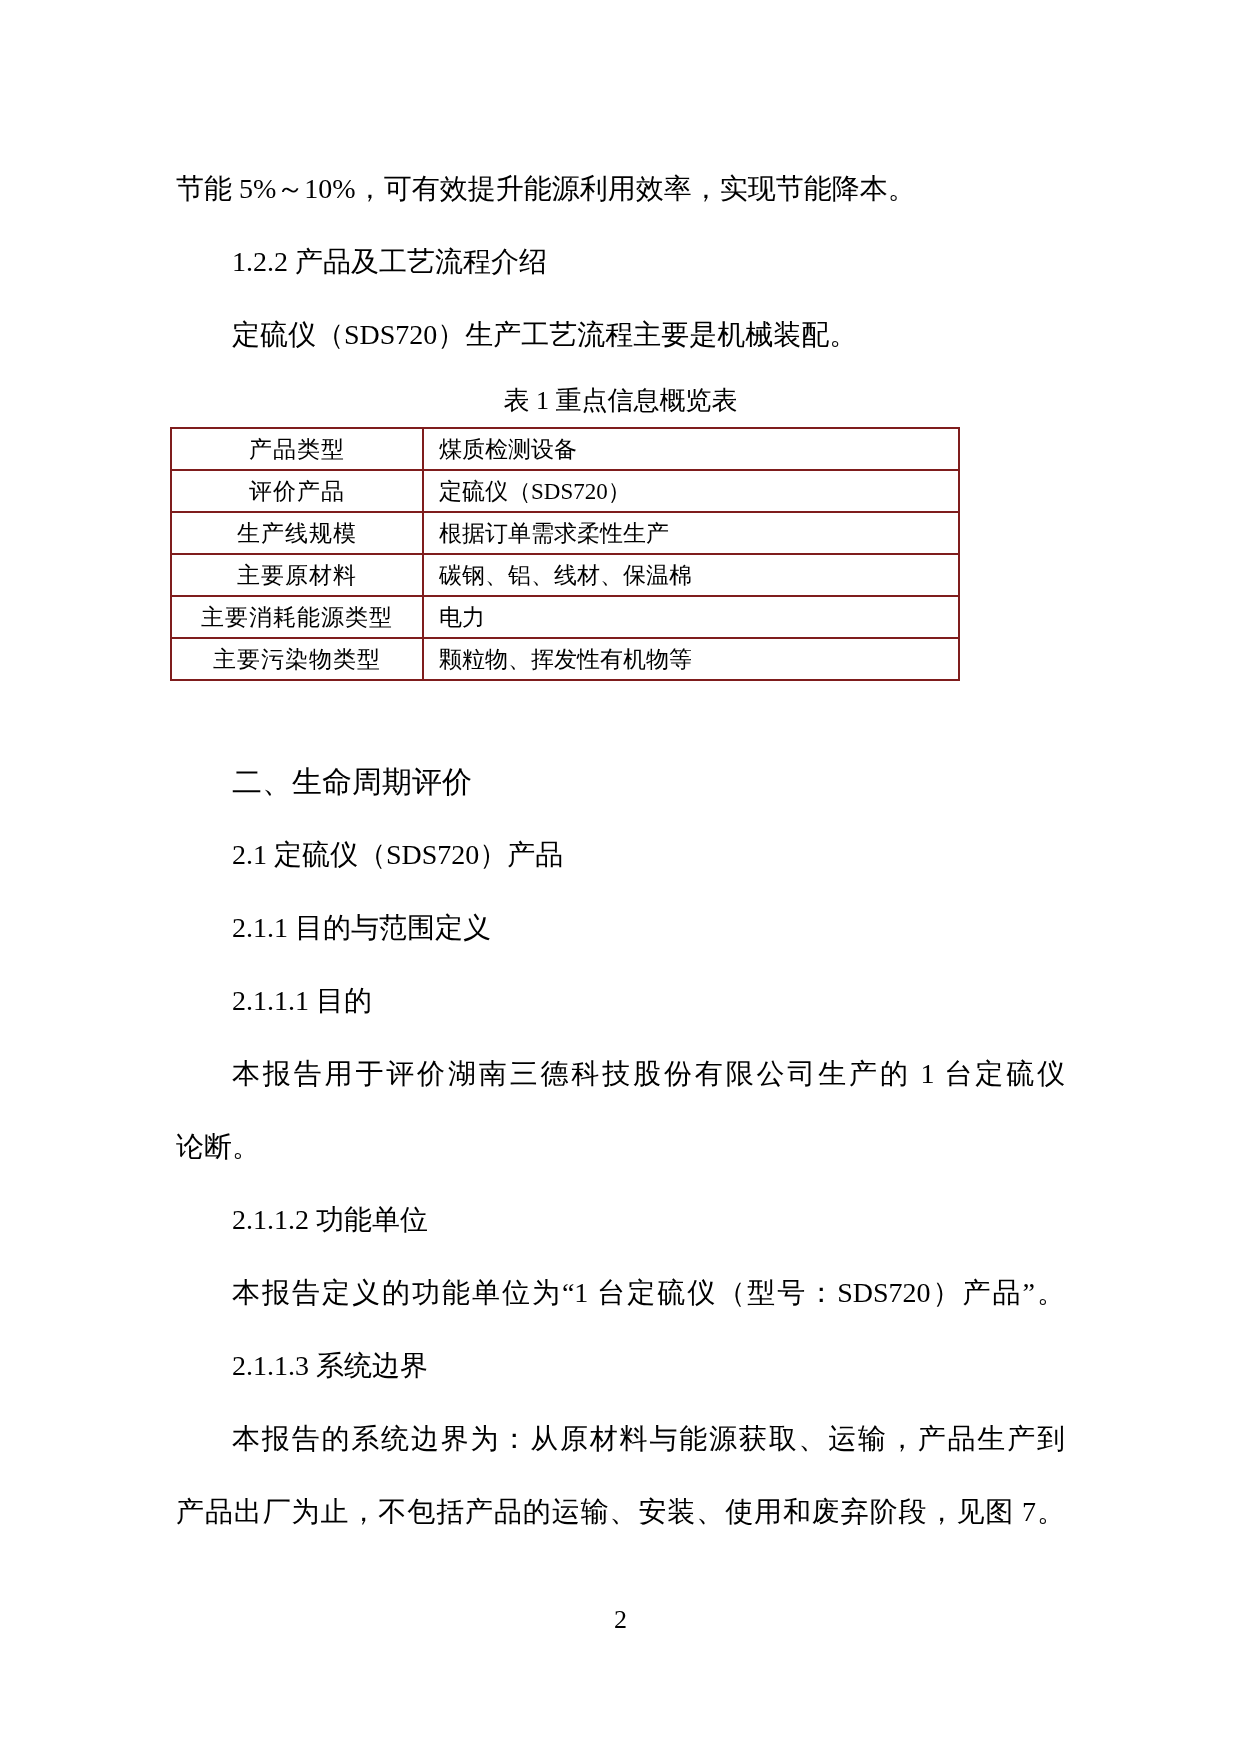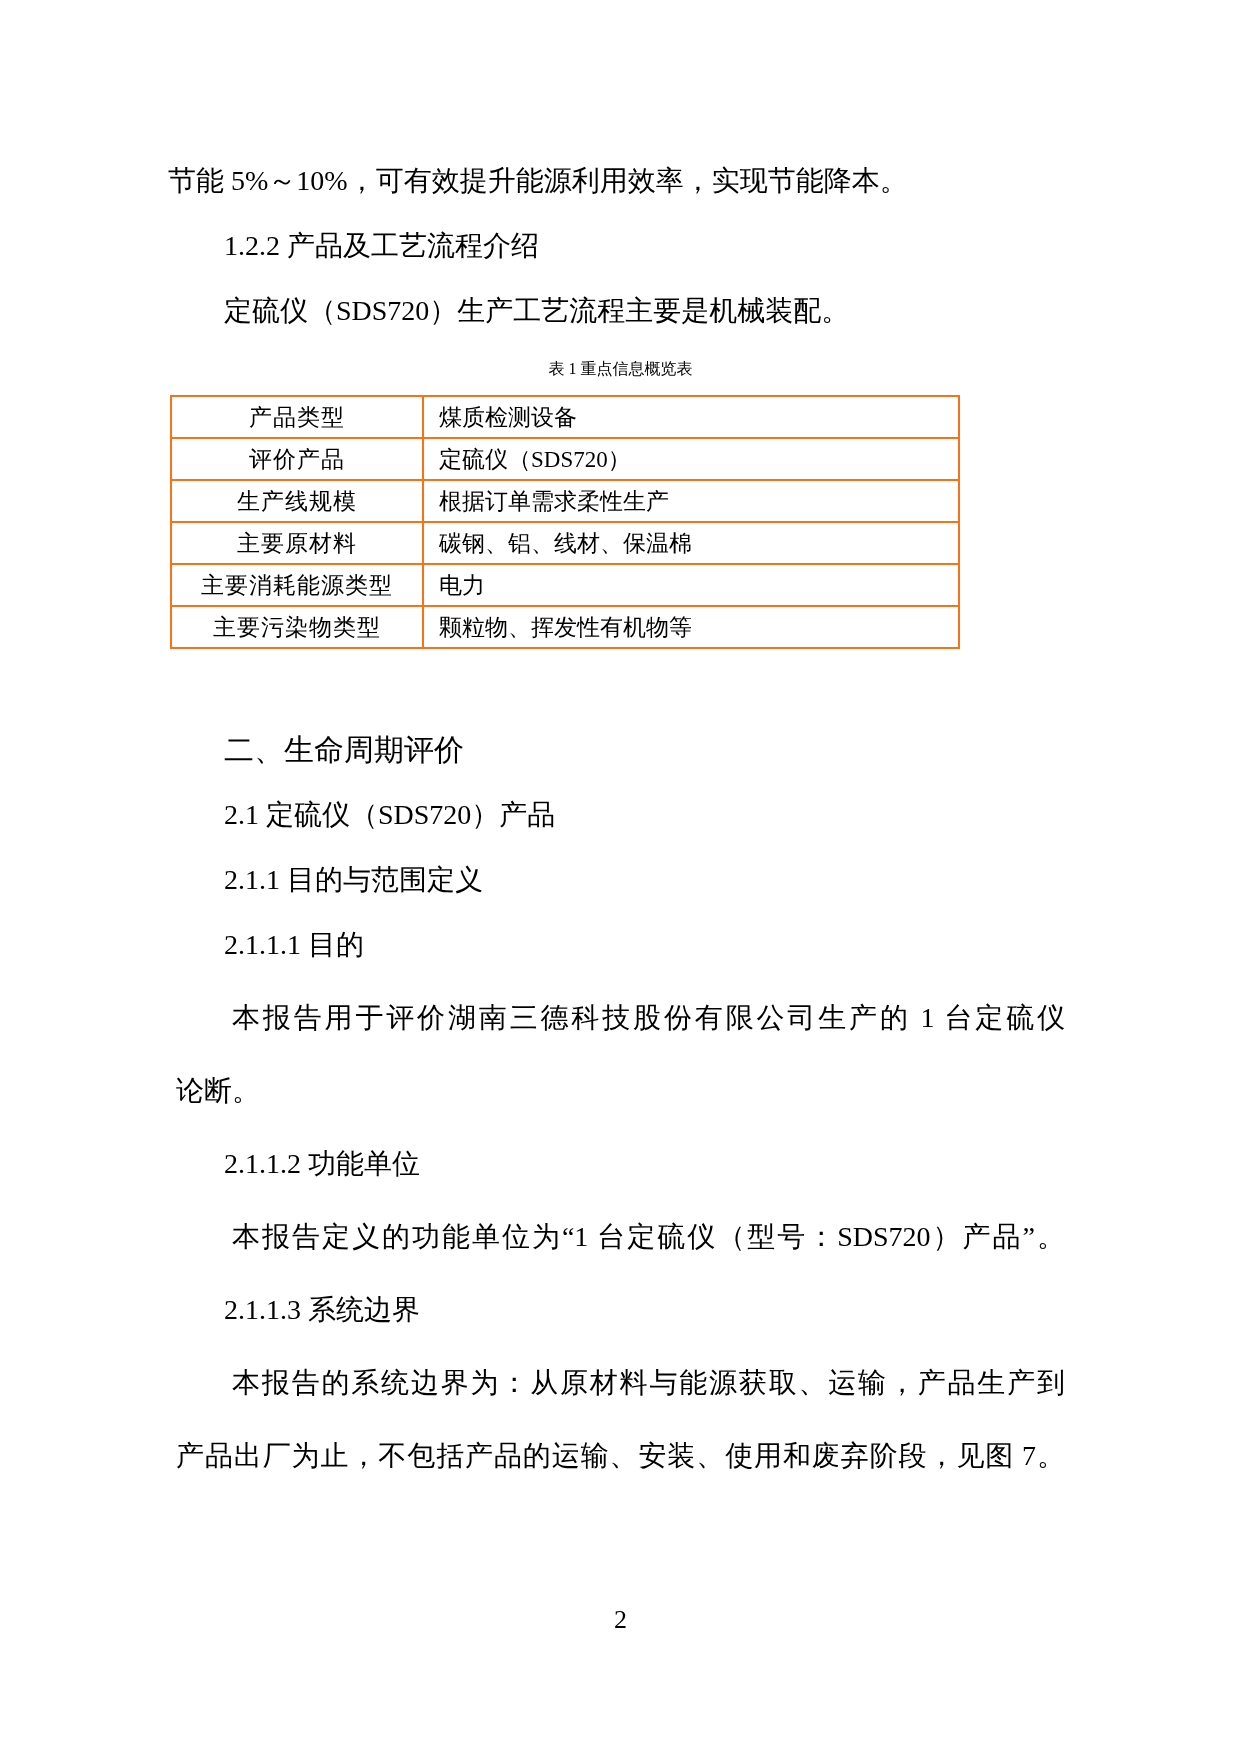--- a/index.html
+++ b/index.html
@@ -14,21 +14,21 @@
     margin: 0 auto;
     background: #ffffff;
     color: #000000;
     font-family: "Liberation Serif", "DejaVu Serif", serif;
     font-size: 28px;
     box-sizing: border-box;
     padding: 148px 168px 0 168px;
     overflow: hidden;
   }
   .line {
-    margin: 0;
+    margin: 8px;
     line-height: 65px;
     white-space: nowrap;
   }
   .wrapline {
     margin: 8px;
     line-height: 65px;
   }
   .heading {
     font-weight: normal;
   }
@@ -37,32 +37,32 @@
   }
   .indent {
     text-indent: 56px;
   }
   .just {
     text-align: justify;
     text-align-last: justify;
   }
   .caption {
     margin: 0;
-    font-size: 16px;
+    font-size: 26px;
     line-height: 52px;
     text-align: center;
   }
   table.info {
     border-collapse: collapse;
     margin-left: 2px;
     width: 790px;
     table-layout: fixed;
   }
   table.info td {
-    border: 2px solid #f97316;
+    border: 2px solid #7f1d1d;
     height: 40px;
     font-size: 23px;
     padding: 0;
     vertical-align: middle;
   }
   table.info td.label {
     width: 250px;
     text-align: center;
     letter-spacing: 1px;
   }

